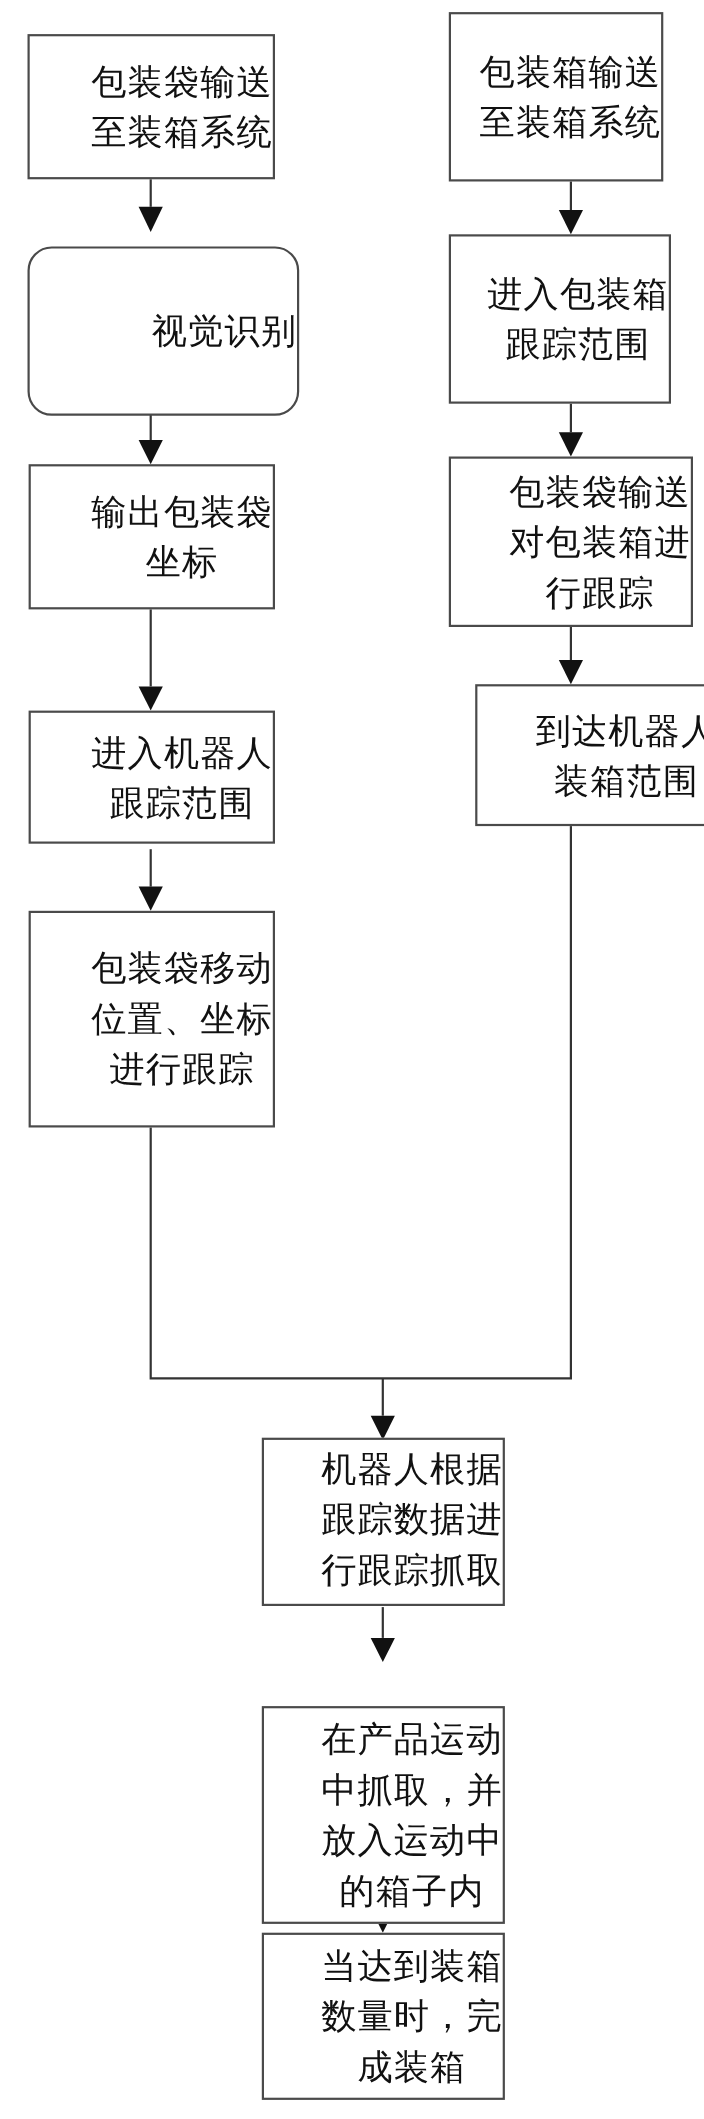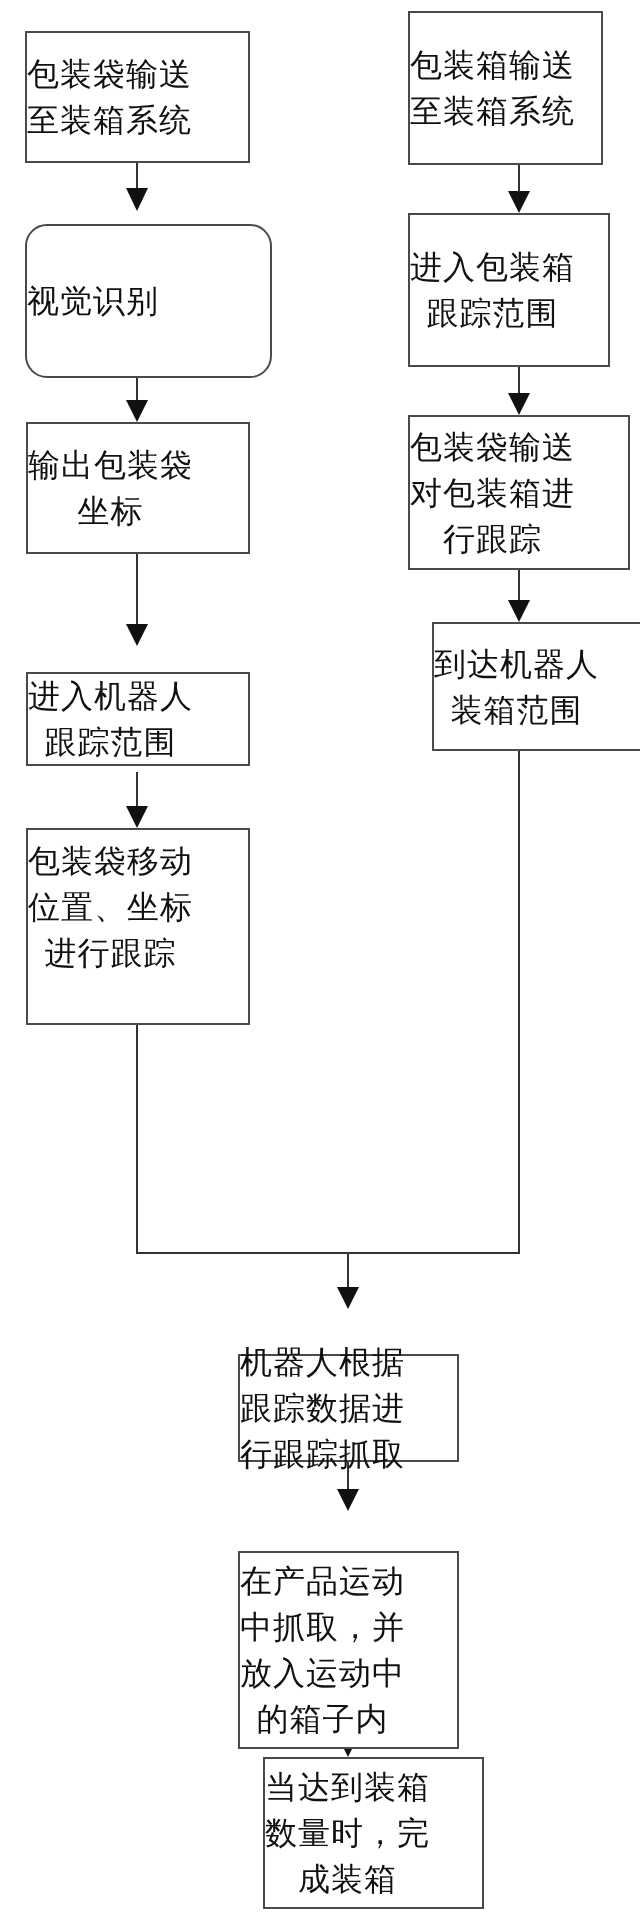--- a/index.html
+++ b/index.html
@@ -1,19 +1,19 @@
 <!DOCTYPE html>
 <html><head>
 <meta charset="utf-8">
 <style>
   html, body { margin:0; padding:0; background:#ffffff; }
   body { width:640px; height:1926px; position:relative; overflow:hidden;
          font-family:"DejaVu Sans", "Liberation Sans", sans-serif; }
   .box { position:absolute; box-sizing:border-box; border:2px solid #4a4a4a; background:#fff;
-         display:flex; align-items:center; justify-content:flex-start; }
+         display:flex; align-items:center; justify-content:flex-end; }
   .txt { font-size:32px; line-height:46px; color:#111; text-align:center; white-space:pre-line;
          letter-spacing:1px; }
   svg.lines { position:absolute; left:0; top:0; }
 </style>
 </head>
 <body>
 
 <svg class="lines" width="640" height="1926">
   <defs>
     <marker id="ah" markerWidth="10" markerHeight="10" refX="5" refY="9" orient="auto" markerUnits="userSpaceOnUse" viewBox="0 0 10 10">
@@ -55,25 +55,25 @@
   <span class="txt">包装袋输送
 至装箱系统</span>
 </div>
 <div class="box" style="left:25px;top:224px;width:247px;height:154px;border-radius:22px;">
   <span class="txt">视觉识别</span>
 </div>
 <div class="box" style="left:26px;top:422px;width:224px;height:132px;">
   <span class="txt">输出包装袋
 坐标</span>
 </div>
-<div class="box" style="left:26px;top:646px;width:224px;height:94px;margin-top:26px;">
+<div class="box" style="left:26px;top:646px;width:224px;height:121px;">
   <span class="txt">进入机器人
 跟踪范围</span>
 </div>
-<div class="box" style="left:26px;top:828px;width:224px;height:197px;align-items:flex-start;padding-top:8px;">
+<div class="box" style="left:26px;top:828px;width:224px;height:197px;align-items:flex-start;padding-top:27px;">
   <span class="txt">包装袋移动
 位置、坐标
 进行跟踪</span>
 </div>
 
 <div class="box" style="left:408px;top:11px;width:195px;height:154px;">
   <span class="txt">包装箱输送
 至装箱系统</span>
 </div>
 <div class="box" style="left:408px;top:213px;width:202px;height:154px;">
@@ -83,28 +83,28 @@
 <div class="box" style="left:408px;top:415px;width:222px;height:155px;">
   <span class="txt">包装袋输送
 对包装箱进
 行跟踪</span>
 </div>
 <div class="box" style="left:432px;top:622px;width:222px;height:129px;">
   <span class="txt">到达机器人
 装箱范围</span>
 </div>
 
-<div class="box" style="left:238px;top:1354px;width:221px;height:108px;">
+<div class="box" style="left:238px;top:1307px;width:221px;height:153px;font-family:Liberation Mono, monospace;">
   <span class="txt">机器人根据
 跟踪数据进
 行跟踪抓取</span>
 </div>
 <div class="box" style="left:238px;top:1511px;width:221px;height:198px;margin-top:40px;">
   <span class="txt">在产品运动
 中抓取，并
 放入运动中
 的箱子内</span>
 </div>
-<div class="box" style="left:238px;top:1757px;width:221px;height:152px;margin-left:25px;">
+<div class="box" style="left:238px;top:1757px;width:221px;height:152px;">
   <span class="txt">当达到装箱
 数量时，完
 成装箱</span>
 </div>
 
 </body></html>

